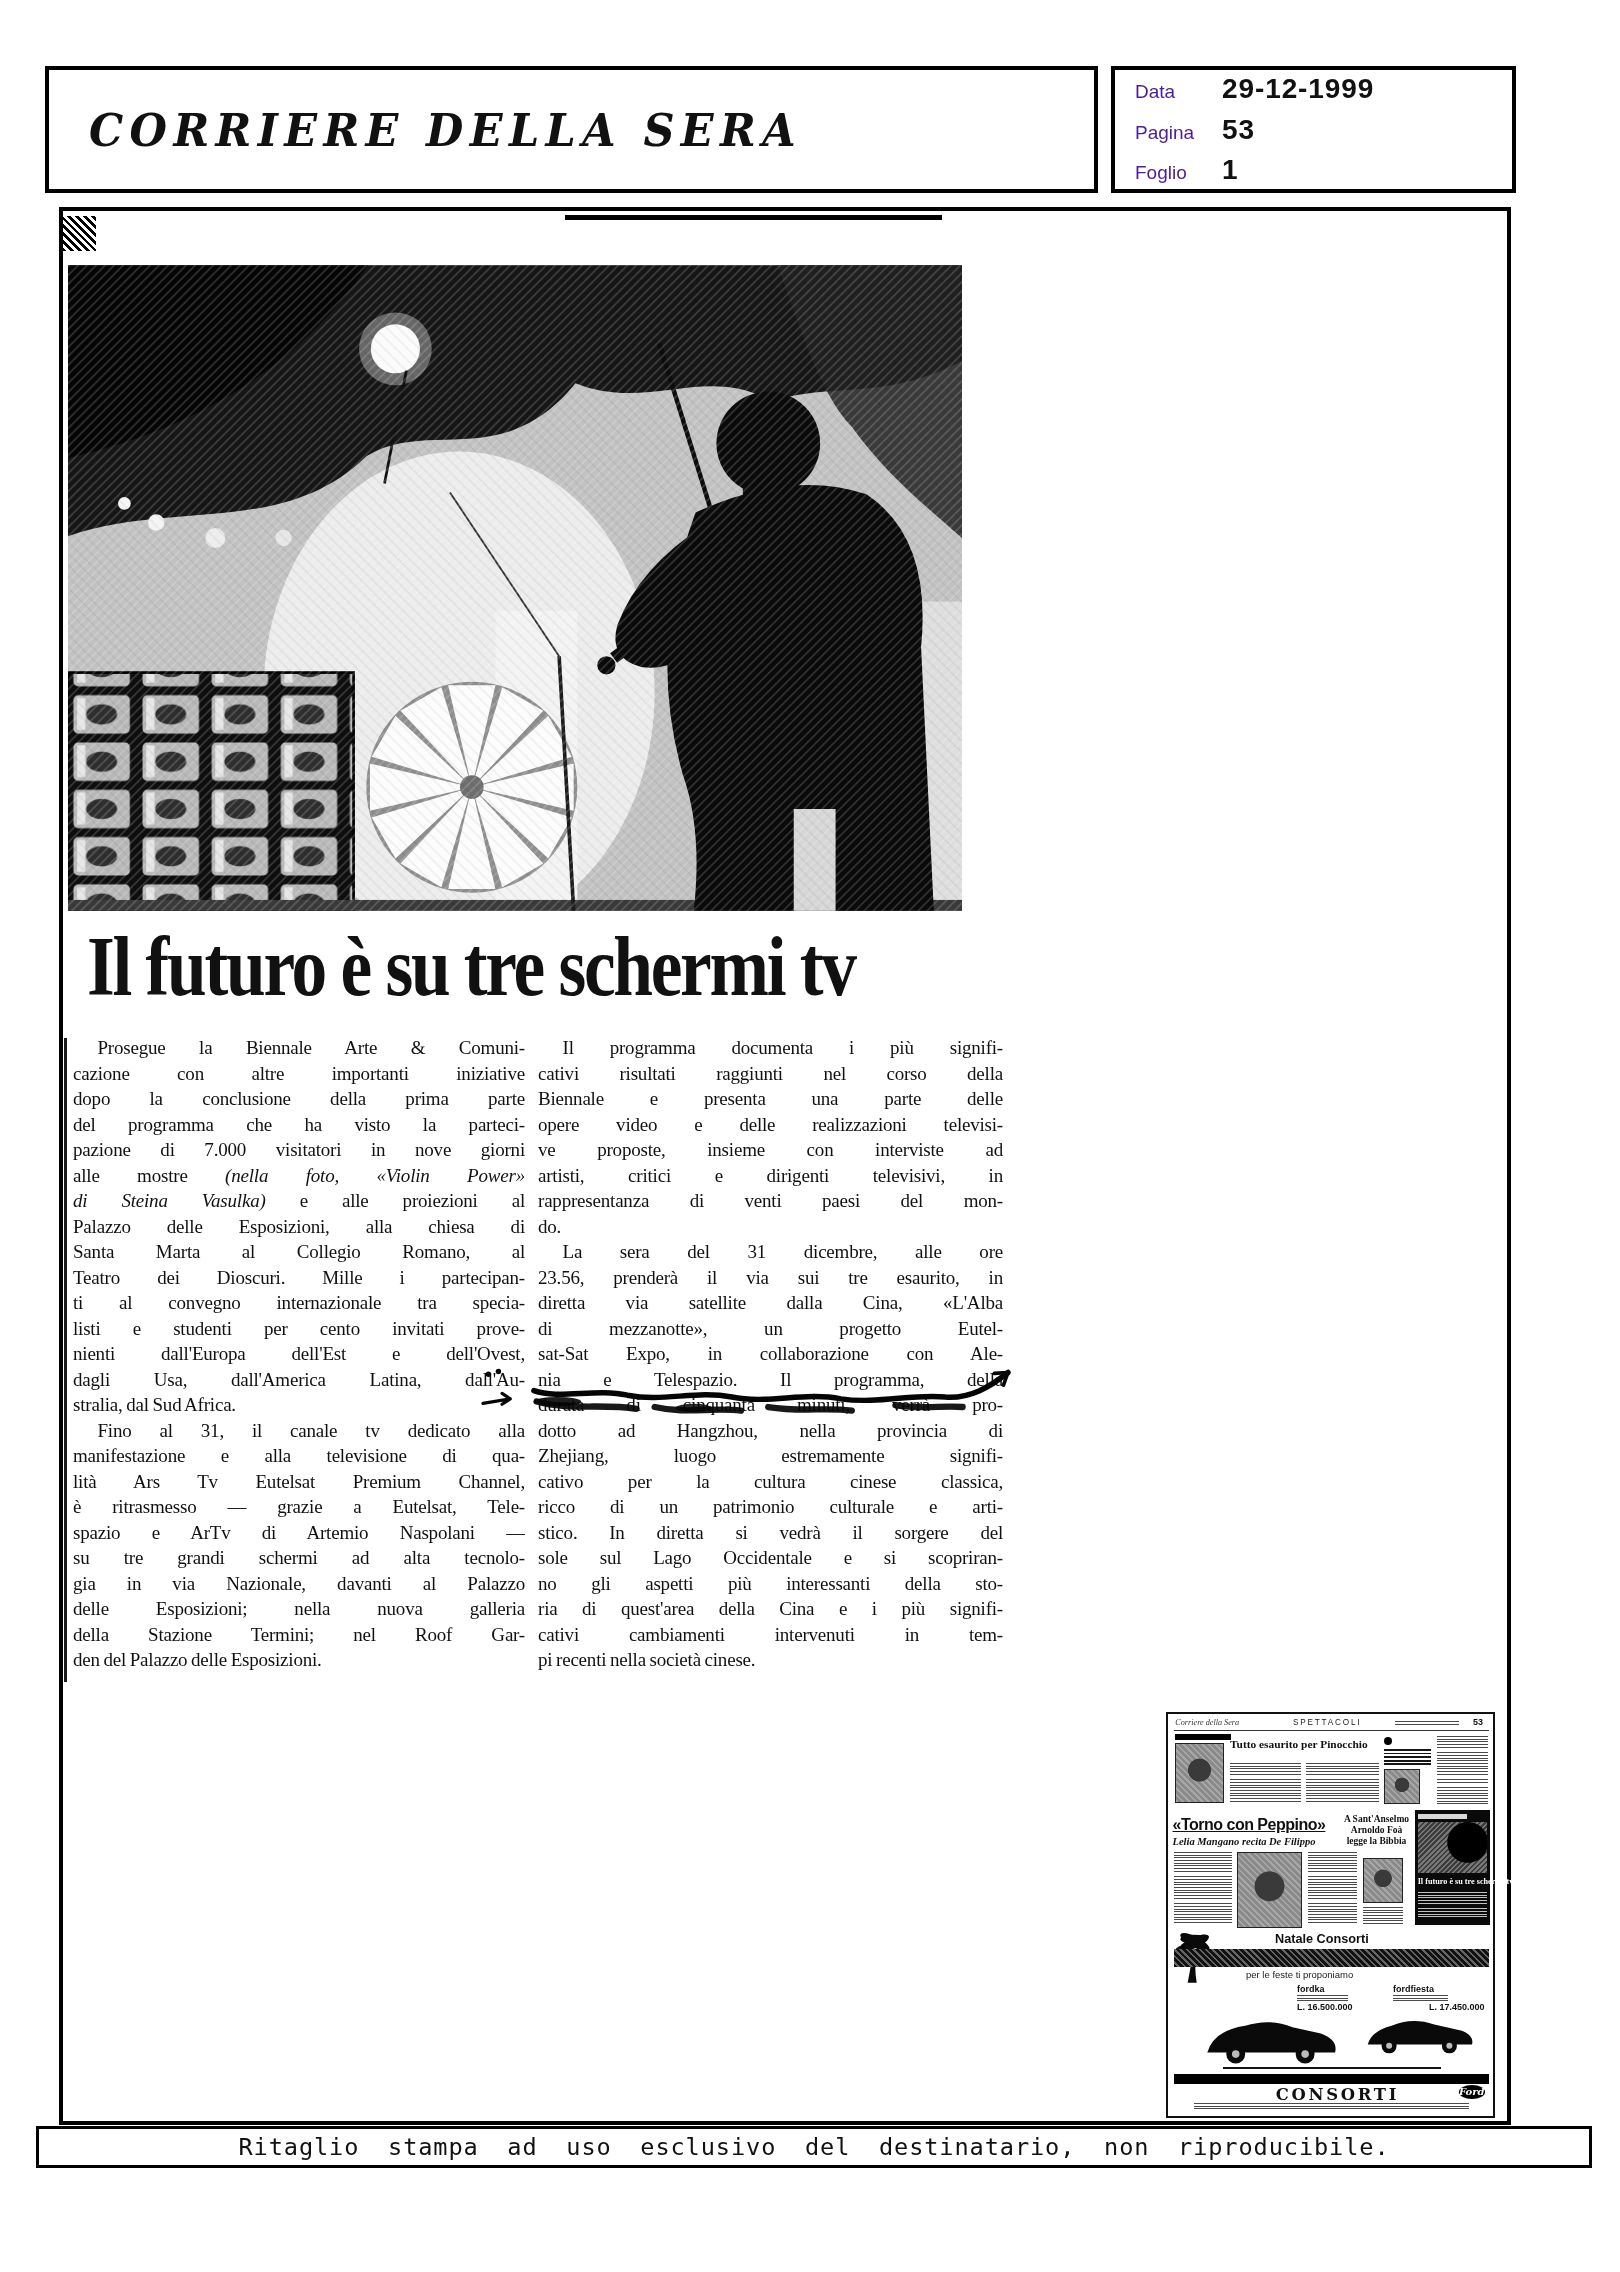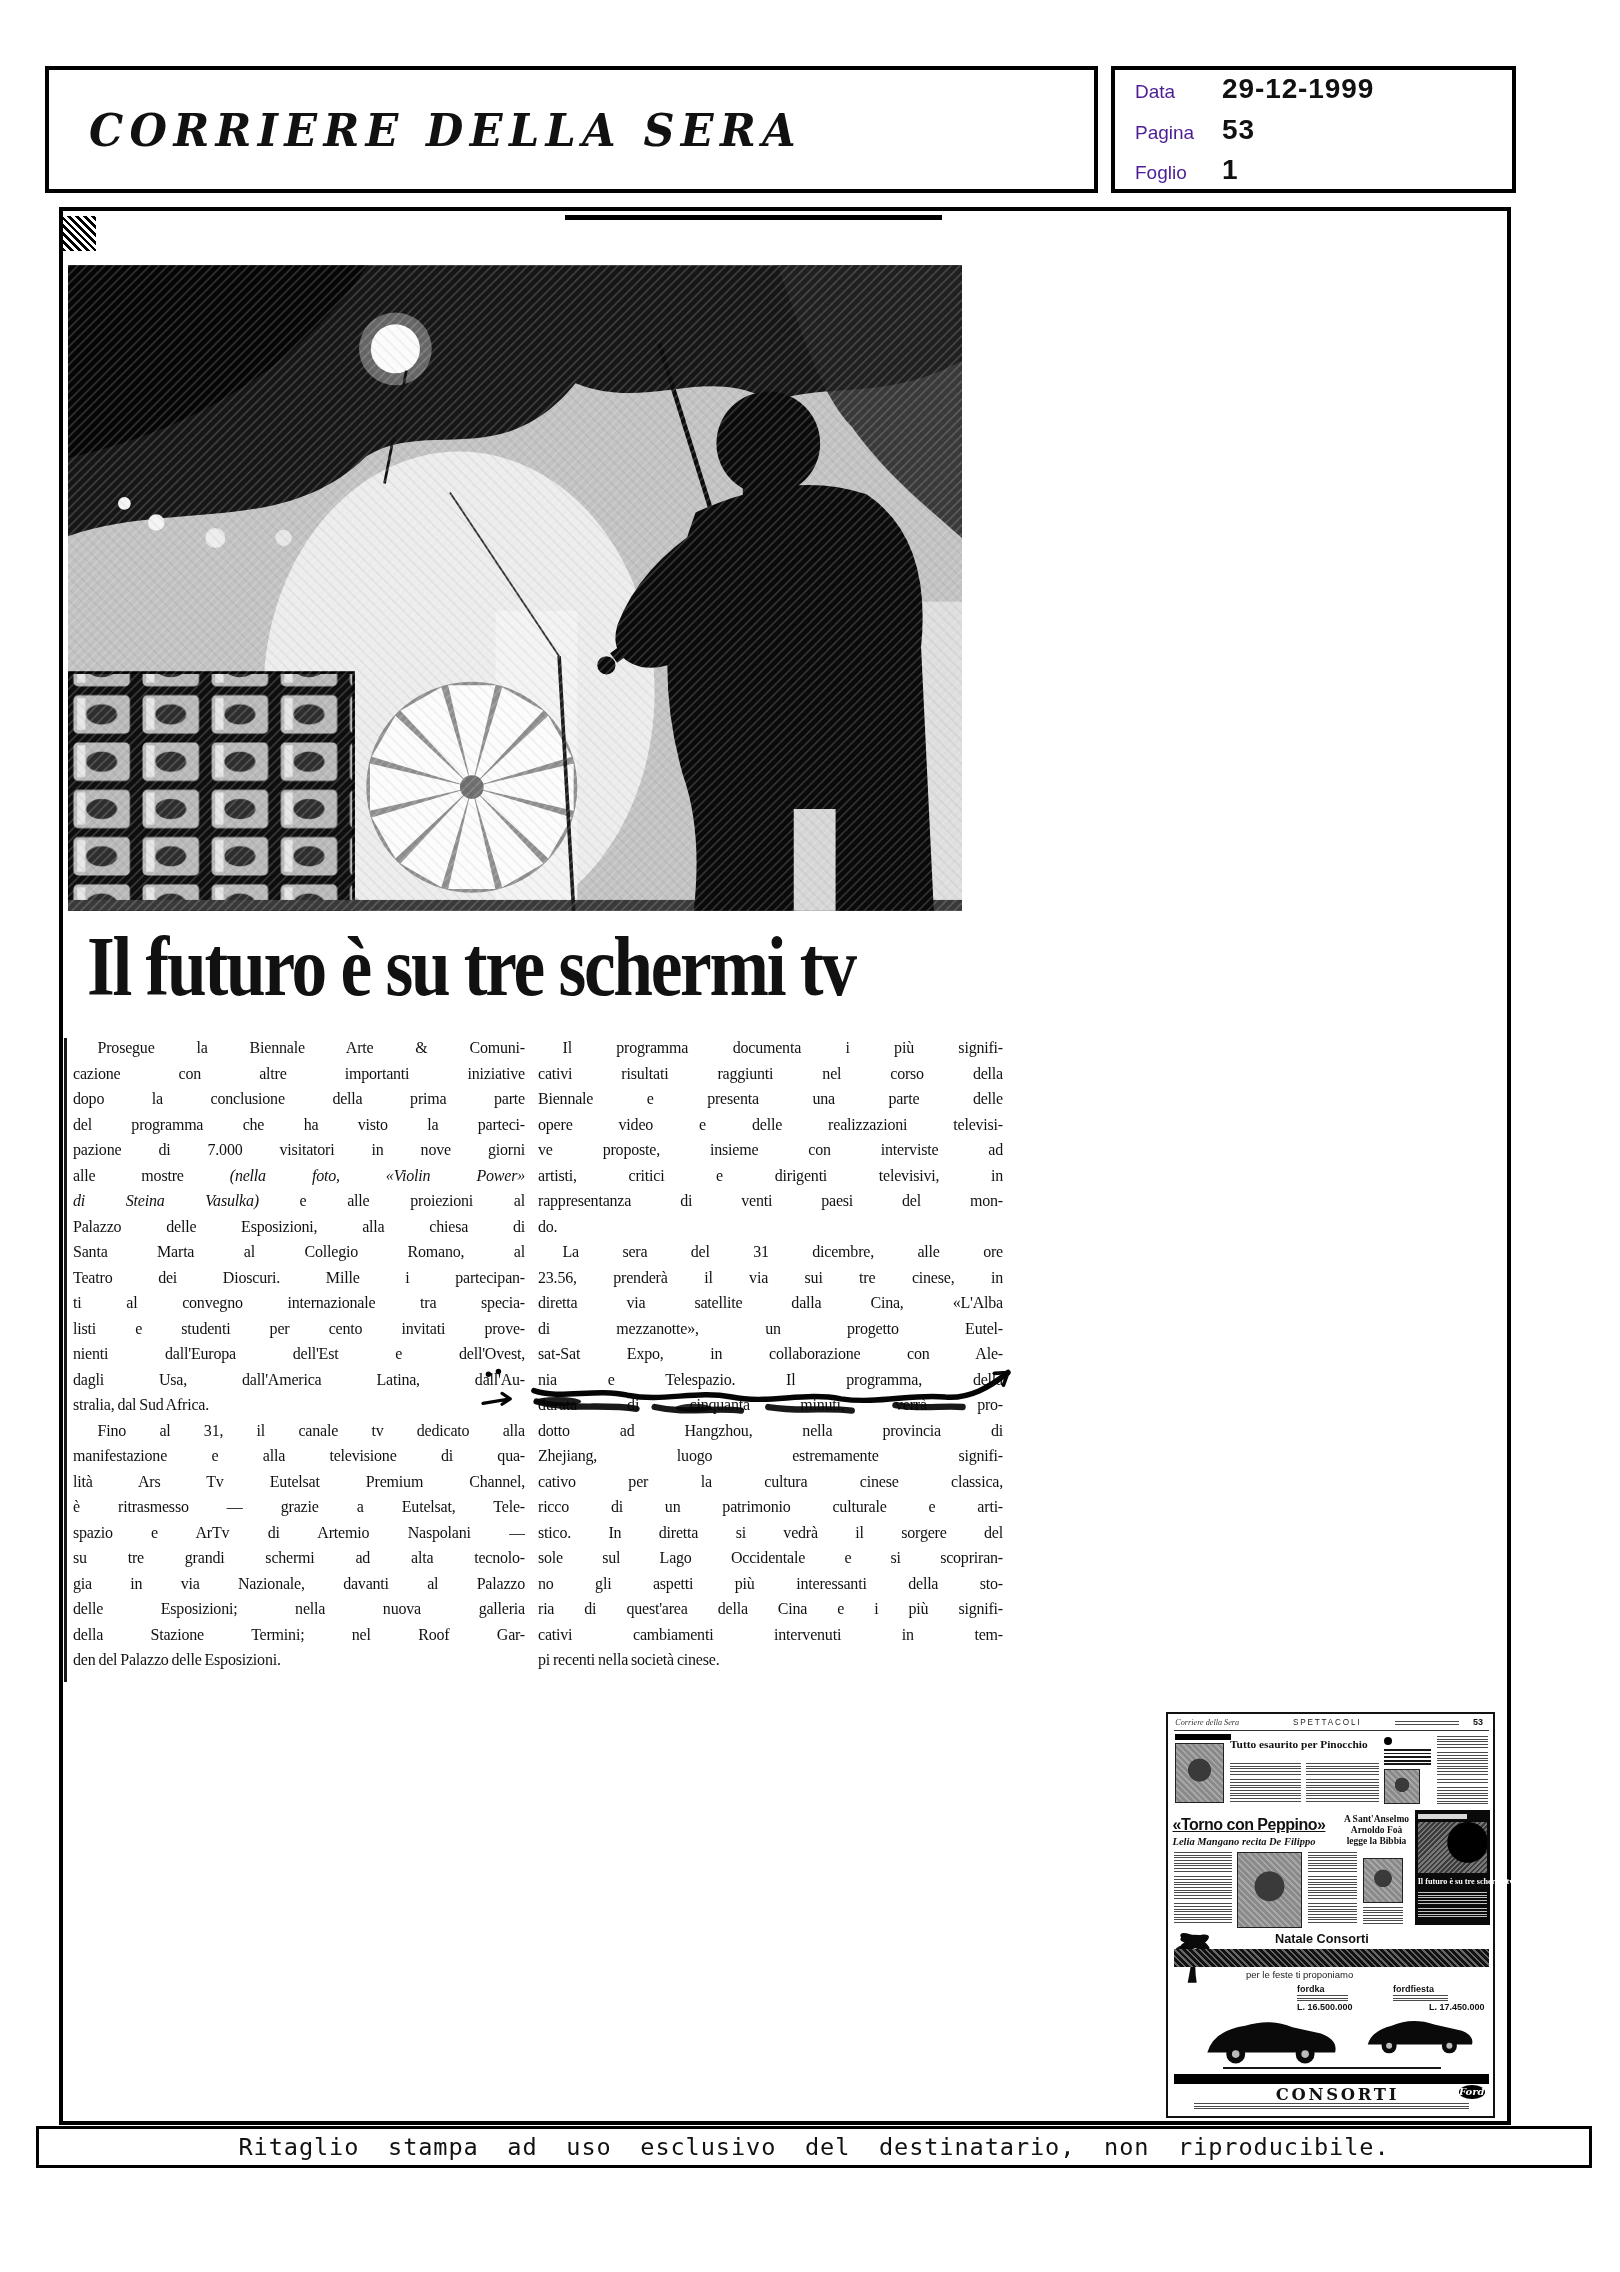--- a/index.html
+++ b/index.html
@@ -35,21 +35,21 @@
   
   .photo{left:68px;top:265px;width:894px;height:646px;background:#c9c9c9;}
   .photo svg{display:block;}
 
   
   .headline{left:87px;top:916px;width:909px;height:102px;font-weight:bold;font-size:84px;
             letter-spacing:-2.7px;white-space:nowrap;transform:scale(.85,1.02);transform-origin:left top;}
 
   
   .colrule{left:64px;top:1038px;width:2.7px;height:644px;background:#1a1a1a;}
-  .column{top:1035px;font-size:16px;line-height:25.5px;letter-spacing:-0.2px;word-spacing:-0.9px;}
+  .column{top:1035px;font-size:19px;line-height:25.5px;letter-spacing:-0.2px;word-spacing:-0.9px;}
   .col-left{left:73px;width:452px;}
   .col-right{left:538px;width:465px;}
   .bl{height:25.5px;overflow:hidden;text-align:justify;text-align-last:justify;white-space:nowrap;}
   .bl.lastl{text-align-last:left;}
   .bl.ind{text-indent:24.5px;}
   .it{font-style:italic;}
 
   .penmarks{left:468px;top:1318px;z-index:5;}
 
   
@@ -225,21 +225,21 @@
   <div class="abs column col-right">
       <div class="bl ind"><span>Il programma documenta i più signifi-</span></div>
       <div class="bl"><span>cativi risultati raggiunti nel corso della</span></div>
       <div class="bl"><span>Biennale e presenta una parte delle</span></div>
       <div class="bl"><span>opere video e delle realizzazioni televisi-</span></div>
       <div class="bl"><span>ve proposte, insieme con interviste ad</span></div>
       <div class="bl"><span>artisti, critici e dirigenti televisivi, in</span></div>
       <div class="bl"><span>rappresentanza di venti paesi del mon-</span></div>
       <div class="bl lastl"><span>do.</span></div>
       <div class="bl ind"><span>La sera del 31 dicembre, alle ore</span></div>
-      <div class="bl"><span>23.56, prenderà il via sui tre cinese, in</span></div>
+      <div class="bl"><span>23.56, prenderà il via sui tre esaurito, in</span></div>
       <div class="bl"><span>diretta via satellite dalla Cina, «L'Alba</span></div>
       <div class="bl"><span>di mezzanotte», un progetto Eutel-</span></div>
       <div class="bl"><span>sat-Sat Expo, in collaborazione con Ale-</span></div>
       <div class="bl"><span>nia e Telespazio. Il programma, della</span></div>
       <div class="bl"><span>durata di cinquanta minuti, verrà pro-</span></div>
       <div class="bl"><span>dotto ad Hangzhou, nella provincia di</span></div>
       <div class="bl"><span>Zhejiang, luogo estremamente signifi-</span></div>
       <div class="bl"><span>cativo per la cultura cinese classica,</span></div>
       <div class="bl"><span>ricco di un patrimonio culturale e arti-</span></div>
       <div class="bl"><span>stico. In diretta si vedrà il sorgere del</span></div>

